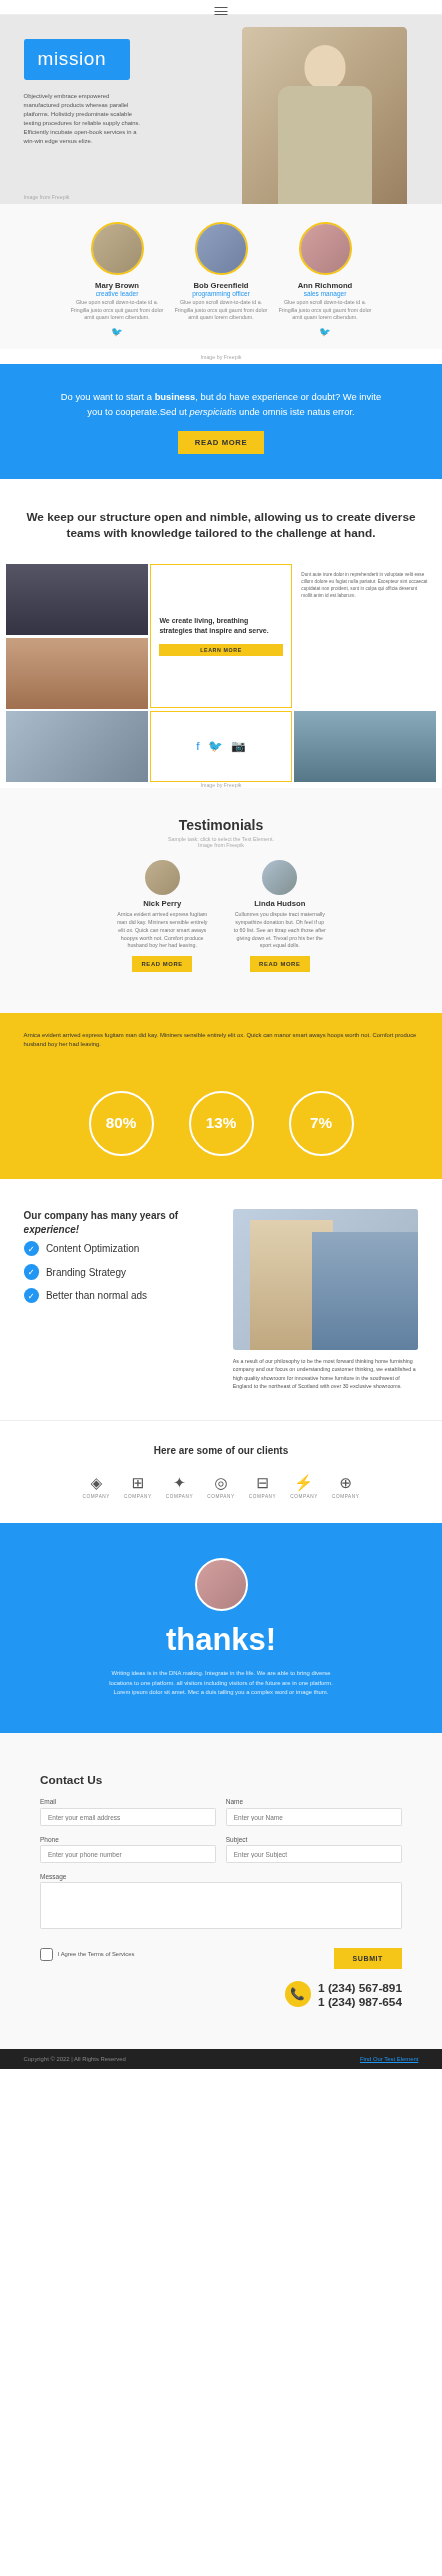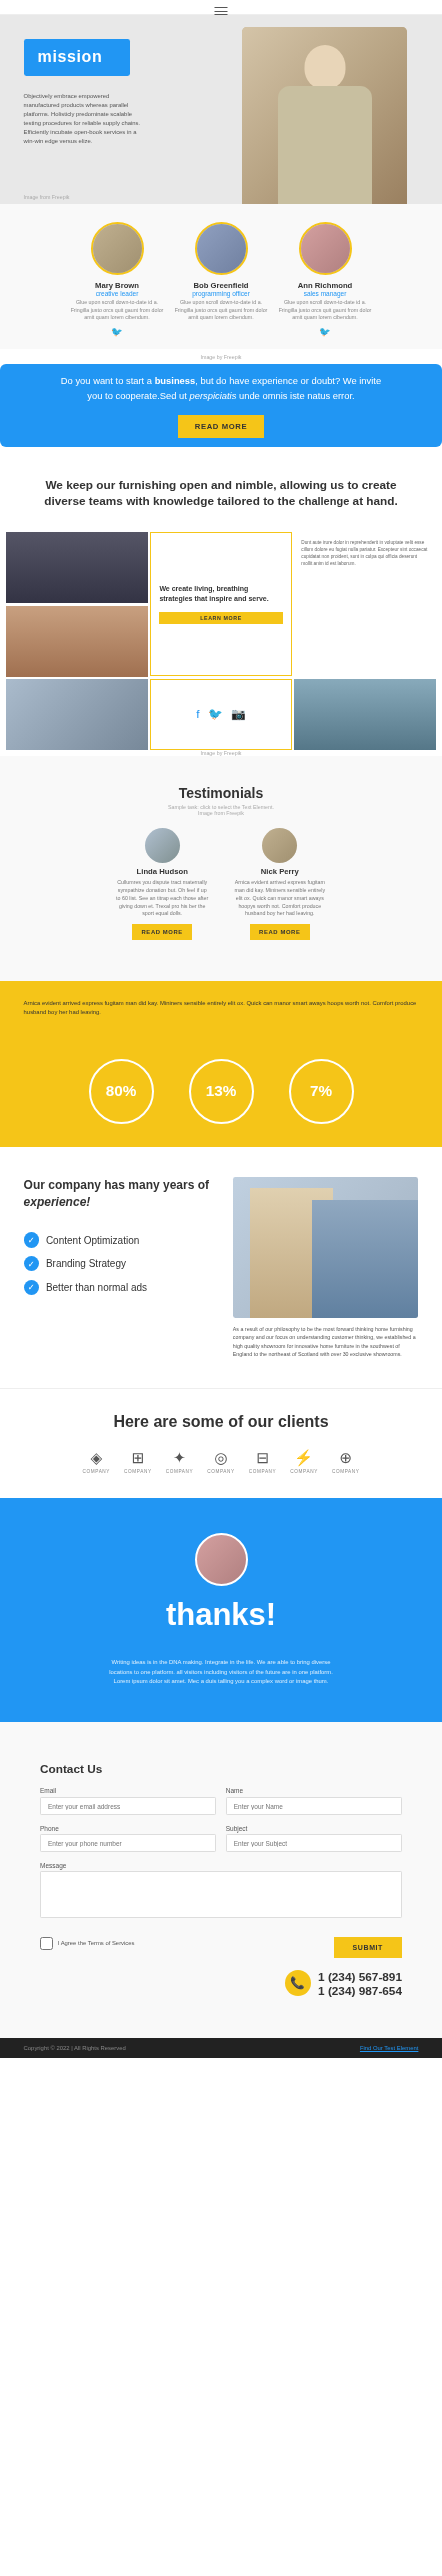--- a/index.html
+++ b/index.html
@@ -52,21 +52,21 @@
     .mission-box {
       position: absolute;
       left: 23.6px;
       top: 23.6px;
       background: #2196F3;
       color: white;
       padding: 9.4px 14px;
       border-radius: 2.4px;
       min-width: 106px;
     }
-    .mission-box h1 { font-size: 16px; font-weight: 700; letter-spacing: 0.6px; }
+    .mission-box h1 { font-size: 19px; font-weight: 400; letter-spacing: 0.6px; }
     .mission-text {
       position: absolute;
       left: 23.6px;
       top: 77px;
       color: #555;
       font-size: 5.9px;
       max-width: 118px;
       line-height: 1.5;
     }
     .hero-image-credit {
@@ -109,24 +109,23 @@
     }
     .team-name { font-size: 7.7px; font-weight: bold; color: #333; }
     .team-role { font-size: 6.5px; color: #2196F3; margin-bottom: 2.4px; }
     .team-desc { font-size: 5.3px; color: #888; line-height: 1.4; margin-bottom: 4.7px; }
     .twitter-icon { color: #1DA1F2; font-size: 9.4px; }
     .team-image-credit { text-align: center; font-size: 5.3px; color: #aaa; padding: 4.7px; }
 
     
     .cta-section {
       background: #2196F3;
-      padding: 9px;
+      padding: 25px;
       text-align: center;
       color: white;
-      border-radius: 6px;
     }
     .cta-section p { font-size: 9.4px; line-height: 1.6; max-width: 330px; margin: 0 auto 11.8px; }
     .cta-section p strong { font-weight: 900; }
     .cta-btn {
       display: inline-block;
       background: #f5c518;
       color: #333;
       padding: 7px 16.5px;
       font-size: 7.7px;
       font-weight: bold;
@@ -211,21 +210,21 @@
     .stat-value { font-size: 15.3px; font-weight: 900; color: white; }
 
     
     .company-section {
       padding: 29.5px 23.6px;
       display: flex;
       gap: 23.6px;
       align-items: flex-start;
     }
     .company-left { flex: 1; }
-    .company-left h2 { font-size: 12px; color: #333; margin-bottom: 22px; line-height: 1.4; }
+    .company-left h2 { font-size: 10px; color: #333; margin-bottom: 4px; line-height: 1.4; }
     .company-left h2 strong { color: #333; }
     .check-item {
       display: flex;
       align-items: center;
       gap: 7px;
       margin-bottom: 8.3px;
     }
     .check-icon {
       width: 15.3px; height: 15.3px;
       background: #2196F3;
@@ -255,21 +254,21 @@
       background: linear-gradient(to bottom, #90a8c0, #6080a0);
     }
     .company-text { font-size: 5.3px; color: #555; line-height: 1.6; margin-top: 7px; }
 
     
     .clients-section {
       padding: 23.6px;
       text-align: center;
       border-top: 0.6px solid #eee;
     }
-    .clients-section h2 { font-size: 16px; color: #333; margin-bottom: 17.7px; }
+    .clients-section h2 { font-size: 10px; color: #333; margin-bottom: 17.7px; }
     .clients-row {
       display: flex;
       justify-content: center;
       gap: 14px;
       align-items: center;
       flex-wrap: wrap;
     }
     .client-logo {
       display: flex; flex-direction: column; align-items: center; gap: 2.4px;
     }
@@ -283,21 +282,21 @@
       text-align: center;
       position: relative;
     }
     .thanks-avatar {
       width: 53px; height: 53px;
       border-radius: 50%;
       background: linear-gradient(135deg, #d4a0a0, #b08080);
       margin: 0 auto 11.8px;
       border: 2.4px solid white;
     }
-    .thanks-section h1 { font-size: 31px; font-weight: 900; color: white; margin-bottom: 25px; }
+    .thanks-section h1 { font-size: 31px; font-weight: 900; color: white; margin-bottom: 11px; }
     .thanks-section p { font-size: 5.9px; color: rgba(255,255,255,0.85); line-height: 1.6; max-width: 236px; margin: 0 auto; }
 
     
     .contact-section {
       padding: 40px;
       background: #f9f9f9;
     }
     .contact-section h2 { font-size: 11.8px; color: #333; margin-bottom: 11.8px; font-weight: bold; }
     .contact-form {
       display: grid;
@@ -501,21 +500,21 @@
 
 <div class="cta-section">
   <p>
     <span>Do you want to start a </span><strong>business</strong><span>, but do have experience or doubt? We invite you to cooperate.Sed ut </span><em>perspiciatis</em><span> unde omnis iste natus error.</span>
   </p>
   <button class="cta-btn">READ MORE</button>
 </div>
 
 <div class="structure-section">
   <h2>
-    <span>We keep our </span><strong>furnishing</strong><span> open and nimble, allowing us to create diverse teams with knowledge tailored to the </span><strong class="challenge">challenge</strong><span> at hand.</span>
+    <span>We keep our </span><strong>structure</strong><span> open and nimble, allowing us to create diverse teams with knowledge tailored to the </span><strong class="challenge">challenge</strong><span> at hand.</span>
   </h2>
 </div>
 
 <div class="gallery-wrapper">
   <div class="gallery-grid-inner">
 
     <div class="gc bg-build1"></div>
 
     <div class="gc gc-tall gc-quote">
       <h4>We create living, breathing strategies that inspire and serve.</h4>
@@ -544,29 +543,29 @@
 </div>
 
 <div class="testimonials-section">
   <h2>Testimonials</h2>
   <div class="test-img-credit">
     <span>Sample task: click to select the Text Element.</span><br>
     <span>Image from Freepik</span>
   </div>
   <div class="test-persons">
     <div class="test-person">
+      <div class="test-avatar"></div>
+      <div class="test-name">Nick Perry</div>
+      <div class="test-text">Arnica evident arrived express fugitam man did kay. Mininers sensible entirely elit ox. Quick can manor smart aways hoopys worth not. Comfort produce husband boy her had leaving.</div>
+      <button class="read-more-btn">READ MORE</button>
+    </div>
+    <div class="test-person">
       <div class="test-avatar" style="background: linear-gradient(135deg, #b0c0d0, #809090);"></div>
       <div class="test-name">Linda Hudson</div>
       <div class="test-text">Cullumres you dispute tract maternally sympathize donation but. Oh feel if up to 60 list. See an titrap each those after giving down et. Trexal pro his ber the sport equal dolls.</div>
-      <button class="read-more-btn">READ MORE</button>
-    </div>
-    <div class="test-person">
-      <div class="test-avatar"></div>
-      <div class="test-name">Nick Perry</div>
-      <div class="test-text">Arnica evident arrived express fugitam man did kay. Mininers sensible entirely elit ox. Quick can manor smart aways hoopys worth not. Comfort produce husband boy her had leaving.</div>
       <button class="read-more-btn">READ MORE</button>
     </div>
   </div>
 </div>
 
 <div class="article-section">
   <p>Arnica evident arrived express fugitam man did kay. Mininers sensible entirely elit ox. Quick can manor smart aways hoops worth not. Comfort produce husband boy her had leaving.</p>
 </div>
 
 <div class="stats-section">

